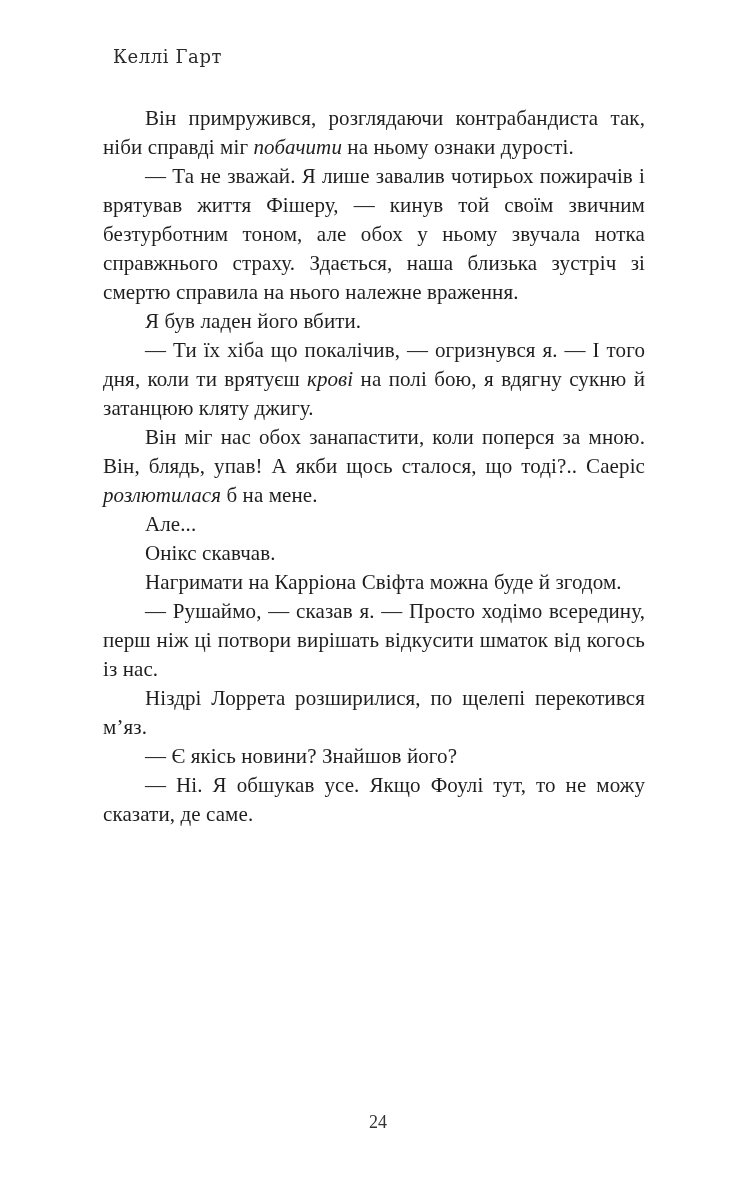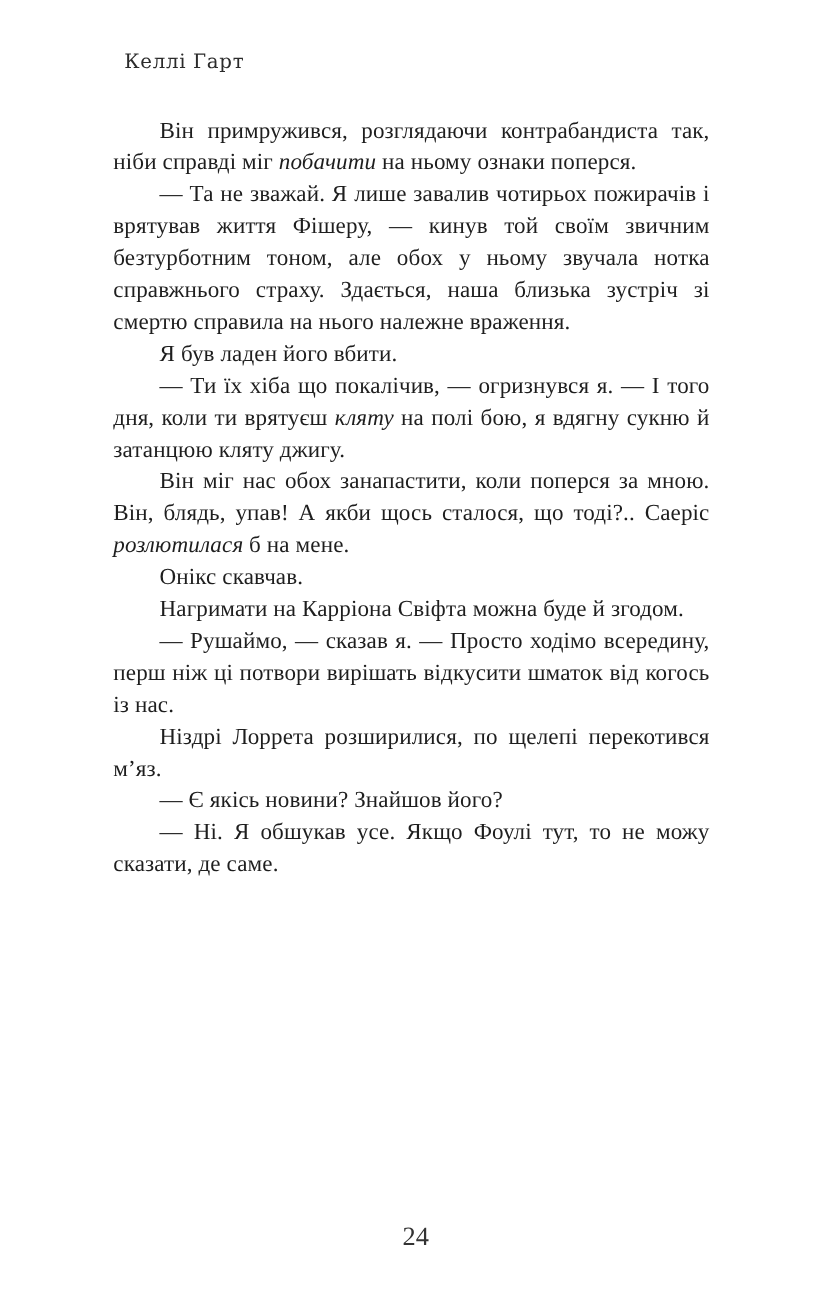--- a/index.html
+++ b/index.html
@@ -48,36 +48,37 @@
   }
   .page-footer {
     position: absolute;
     left: 0;
     top: 1112px;
     width: 756px;
     text-align: center;
   }
   .page-number {
     font-family: "Liberation Serif", "DejaVu Serif", serif;
-    font-size: 24px;
+    font-size: 18px;
     color: #333333;
   }
 </style>
 </head>
 <body>
 
 <div class="page" style="--bg: #ffffff; --text: #1e1e1e; --header-text: #2b2b2b;">
   <div class="running-header">Келлі Гарт</div>
 
   <div class="text-block">
-      <p class="para"><span class="text-run">Він примружився, розглядаючи контрабандиста так, ніби справді міг </span><span class="italic-run">побачити</span><span class="text-run"> на ньому ознаки поперся.</span></p>
+      <p class="para"><span class="text-run">Він примружився, розглядаючи контрабандиста так, ніби справді міг </span><span class="italic-run">побачити</span><span class="text-run"> на ньому ознаки дурості.</span></p>
       <p class="para"><span class="text-run">— Та не зважай. Я лише завалив чотирьох пожирачів і врятував життя Фішеру, — кинув той своїм звичним безтурботним тоном, але обох у ньому звучала нотка справжнього страху. Здається, наша близька зустріч зі смертю справила на нього належне враження.</span></p>
       <p class="para"><span class="text-run">Я був ладен його вбити.</span></p>
-      <p class="para"><span class="text-run">— Ти їх хіба що покалічив, — огризнувся я. — І того дня, коли ти врятуєш </span><span class="italic-run">кляту</span><span class="text-run"> на полі бою, я вдягну сукню й затанцюю кляту джигу.</span></p>
+      <p class="para"><span class="text-run">— Ти їх хіба що покалічив, — огризнувся я. — І того дня, коли ти врятуєш </span><span class="italic-run">крові</span><span class="text-run"> на полі бою, я вдягну сукню й затанцюю кляту джигу.</span></p>
       <p class="para"><span class="text-run">Він міг нас обох занапастити, коли поперся за мною. Він, блядь, упав! А якби щось сталося, що тоді?.. Саеріс </span><span class="italic-run">розлютилася</span><span class="text-run"> б на мене.</span></p>
+      <p class="para"><span class="text-run">Але...</span></p>
       <p class="para"><span class="text-run">Онікс скавчав.</span></p>
       <p class="para"><span class="text-run">Нагримати на Карріона Свіфта можна буде й згодом.</span></p>
       <p class="para"><span class="text-run">— Рушаймо, — сказав я. — Просто ходімо всередину, перш ніж ці потвори вирішать відкусити шматок від когось із нас.</span></p>
       <p class="para"><span class="text-run">Ніздрі Лоррета розширилися, по щелепі перекотився м’яз.</span></p>
       <p class="para"><span class="text-run">— Є якісь новини? Знайшов його?</span></p>
       <p class="para"><span class="text-run">— Ні. Я обшукав усе. Якщо Фоулі тут, то не можу сказати, де саме.</span></p>
     </div>
 
   <div class="page-footer">
     <span class="page-number">24</span>

